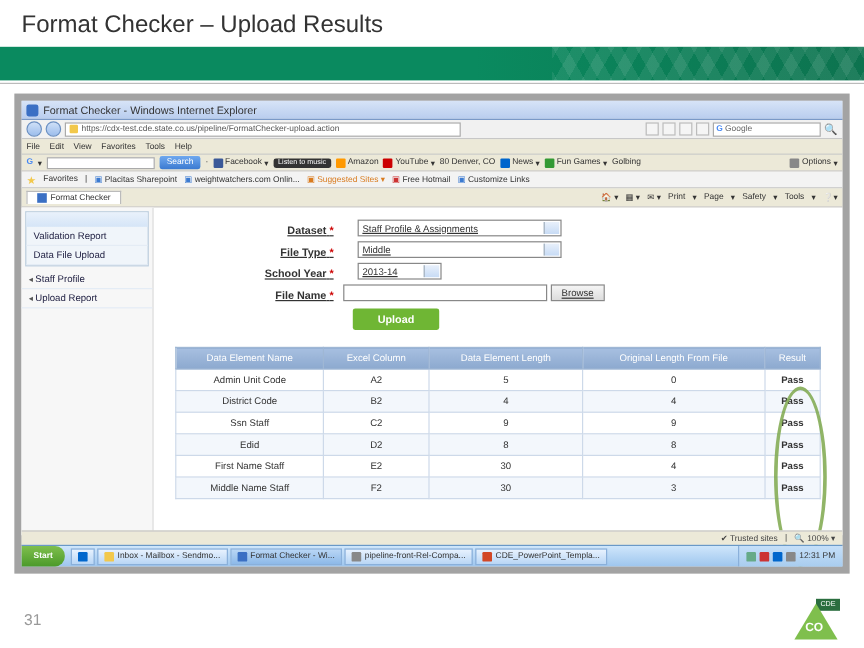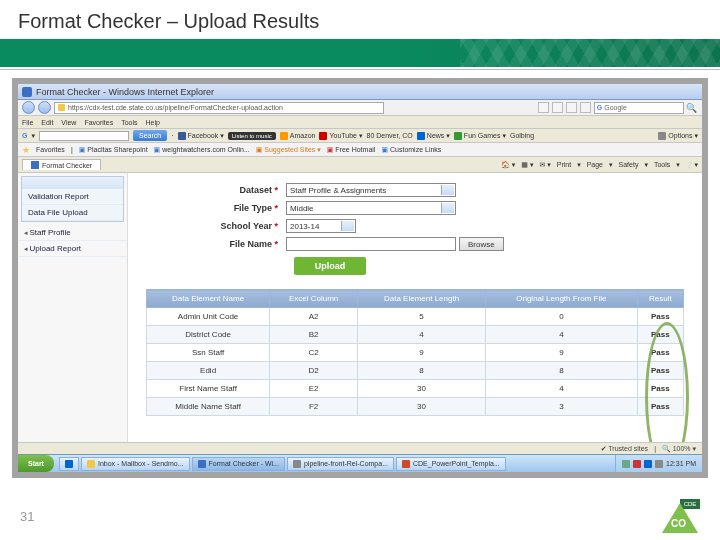--- a/index.html
+++ b/index.html
@@ -43,24 +43,24 @@
 
   
   .page-body{position:absolute;top:89px;left:0;right:0;bottom:26px;background:#fff;display:flex;}
   .side{width:110px;background:#f7f7f7;border-right:1px solid #ddd;}
   .side-panel{border:1px solid #bcd; margin:3px; background:#f0f5fa;}
   .side-hdr{background:linear-gradient(#e9f1fb,#d5e5f7);height:12px;}
   .side-item{padding:3px 6px;font-size:8px;border-bottom:1px solid #e4ecf5;color:#224;}
   .side-item.bullet::before{content:"◂ ";font-size:7px;color:#555;}
 
   .main{flex:1;padding:6px 18px;overflow:hidden;}
-  .form-row{display:flex;align-items:center;margin:4px 0;}
+  .form-row{display:flex;align-items:flex-end;margin:4px 0;text-decoration:underline;}
   .form-lbl{width:140px;text-align:right;font-size:9px;font-weight:bold;padding-right:8px;}
   .req{color:#c00;}
-  .select{height:14px;background:#fff;border:1px solid #888;font-size:8px;padding:0 3px;display:flex;align-items:center;min-width:150px;position:relative;}
+  .select{height:14px;background:#fff;border:1px solid #888;font-size:8px;padding:0 3px;display:flex;align-items:center;min-width:150px;position:relative;margin-left:12px;}
   .select::after{content:"";position:absolute;right:1px;top:1px;bottom:1px;width:12px;background:linear-gradient(#e8f0fb,#c7dbf5);border-left:1px solid #9ab;}
   .file-input{height:14px;width:170px;background:#fff;border:1px solid #888;}
   .browse-btn{height:14px;margin-left:3px;background:linear-gradient(#f5f5f5,#ddd);border:1px solid #888;font-size:8px;padding:0 8px;display:flex;align-items:center;}
   .upload-btn{margin-left:148px;margin-top:6px;height:18px;width:72px;background:#6fb634;color:#fff;font-size:9px;font-weight:bold;display:flex;align-items:center;justify-content:center;border-radius:2px;}
 
   
   .tbl{margin-top:14px;border:1px solid #9fb7d4;width:100%;border-collapse:collapse;}
   .tbl th{background:linear-gradient(#a7bfe0,#8ca9cf);color:#fff;font-size:8px;font-weight:normal;padding:4px 3px;border:1px solid #9fb7d4;text-align:center;}
   .tbl td{font-size:8px;padding:4px 3px;border:1px solid #cdd9e9;text-align:center;background:#fff;color:#333;}
   .tbl tr:nth-child(even) td{background:#f3f7fc;}

